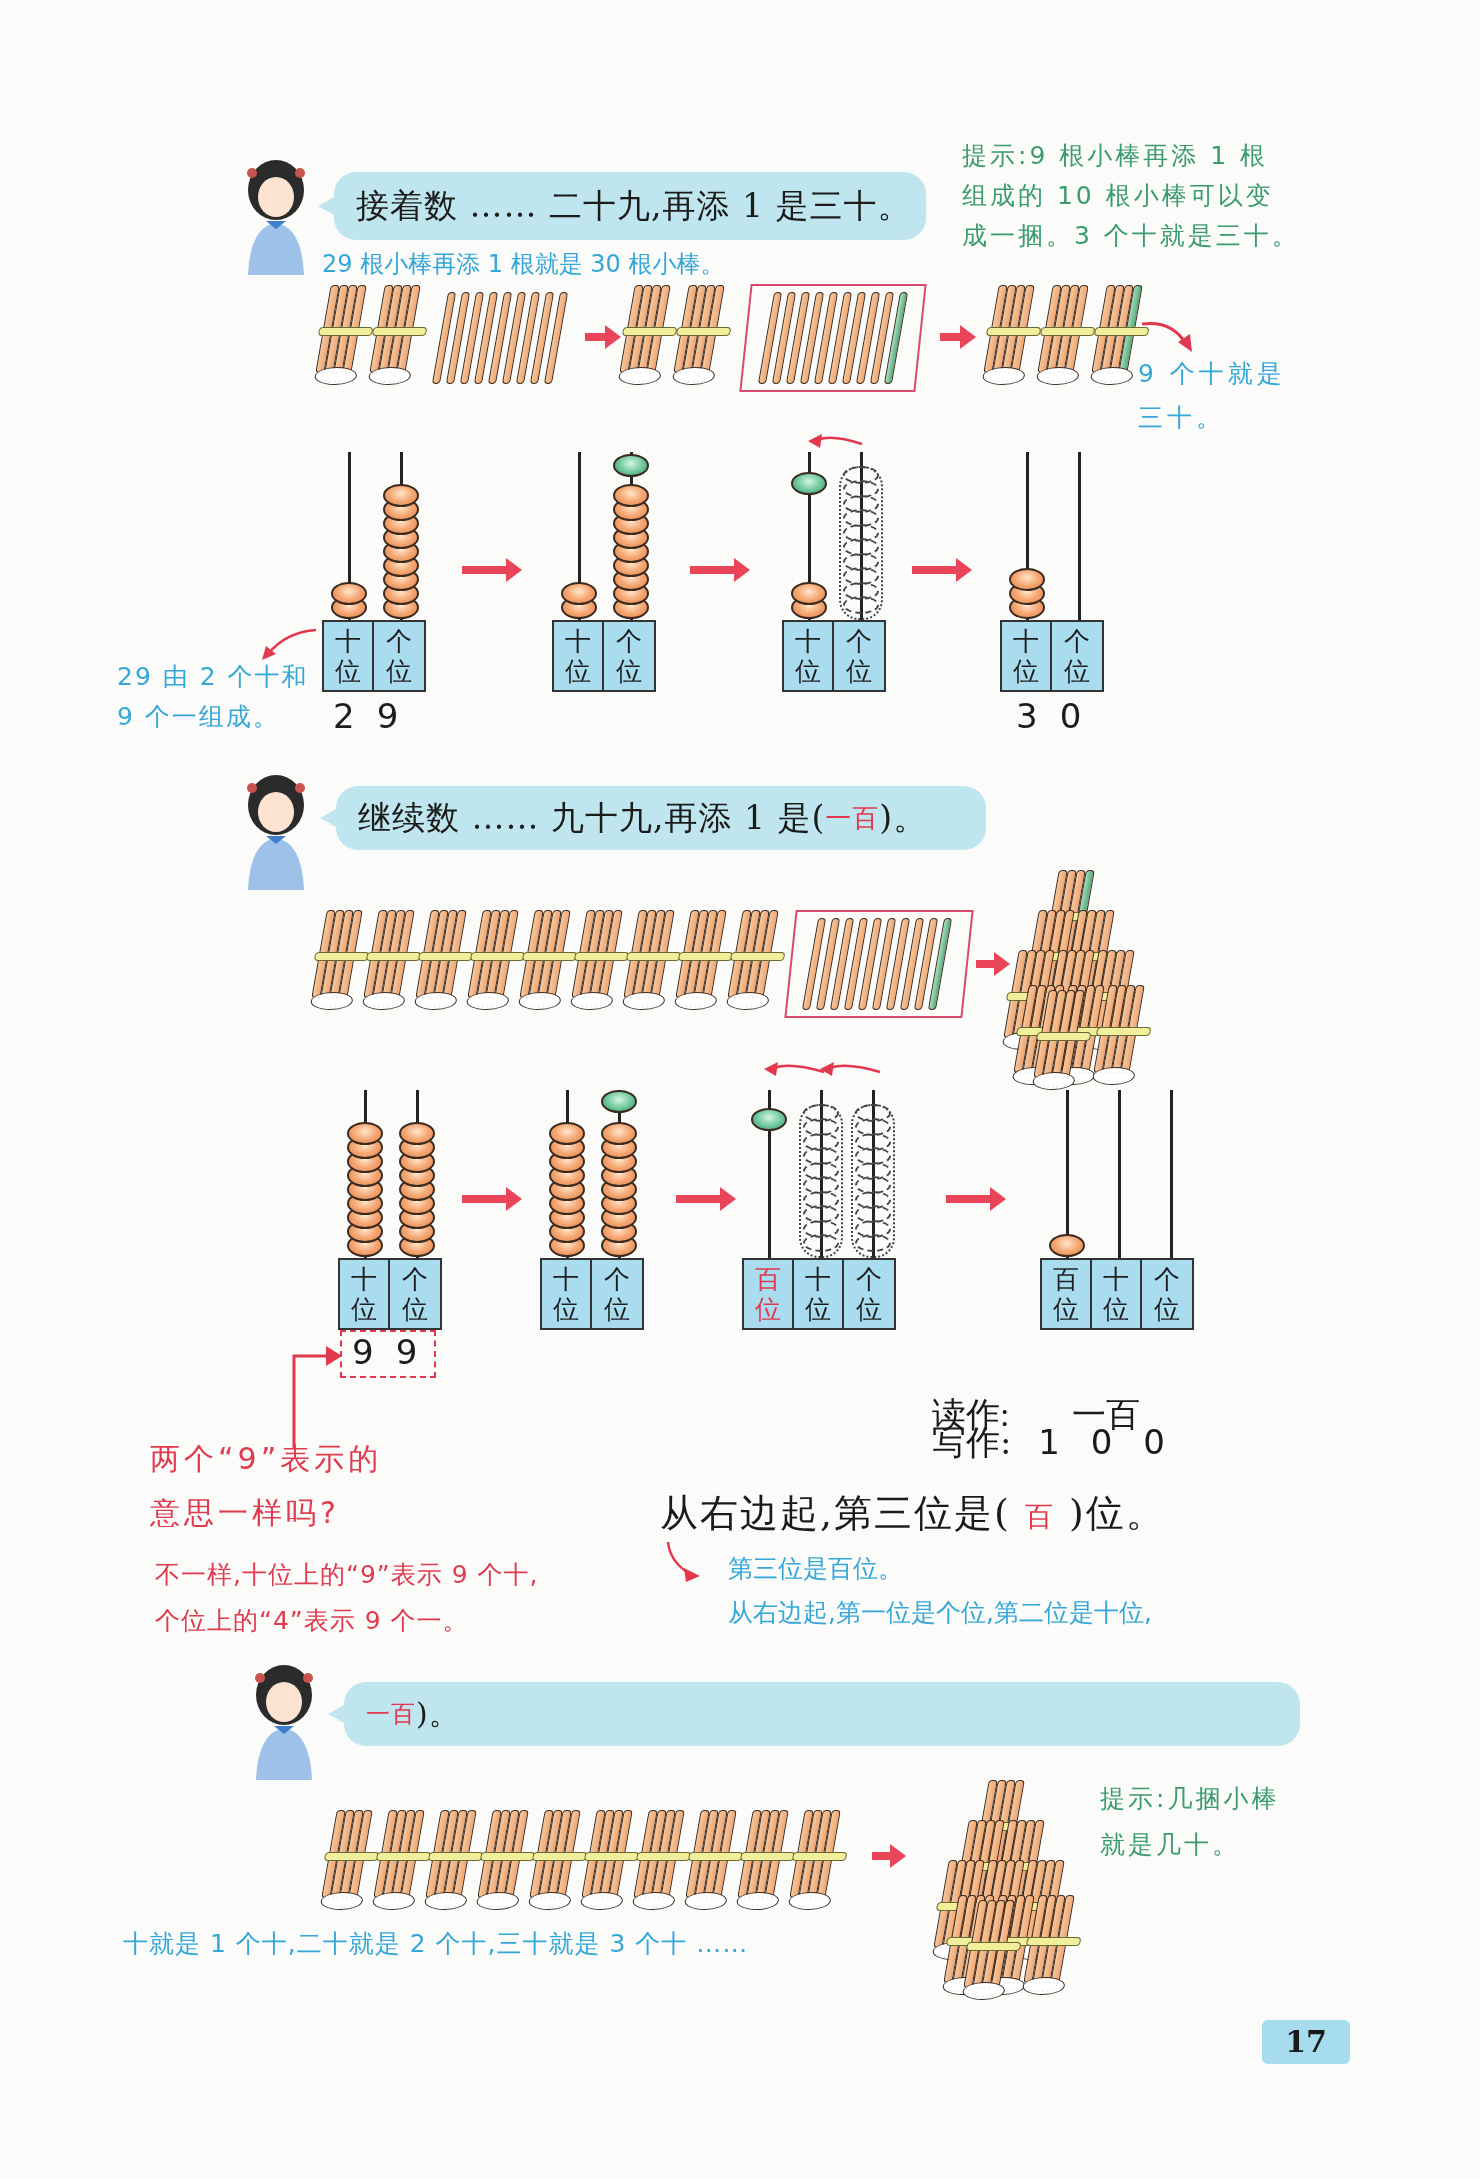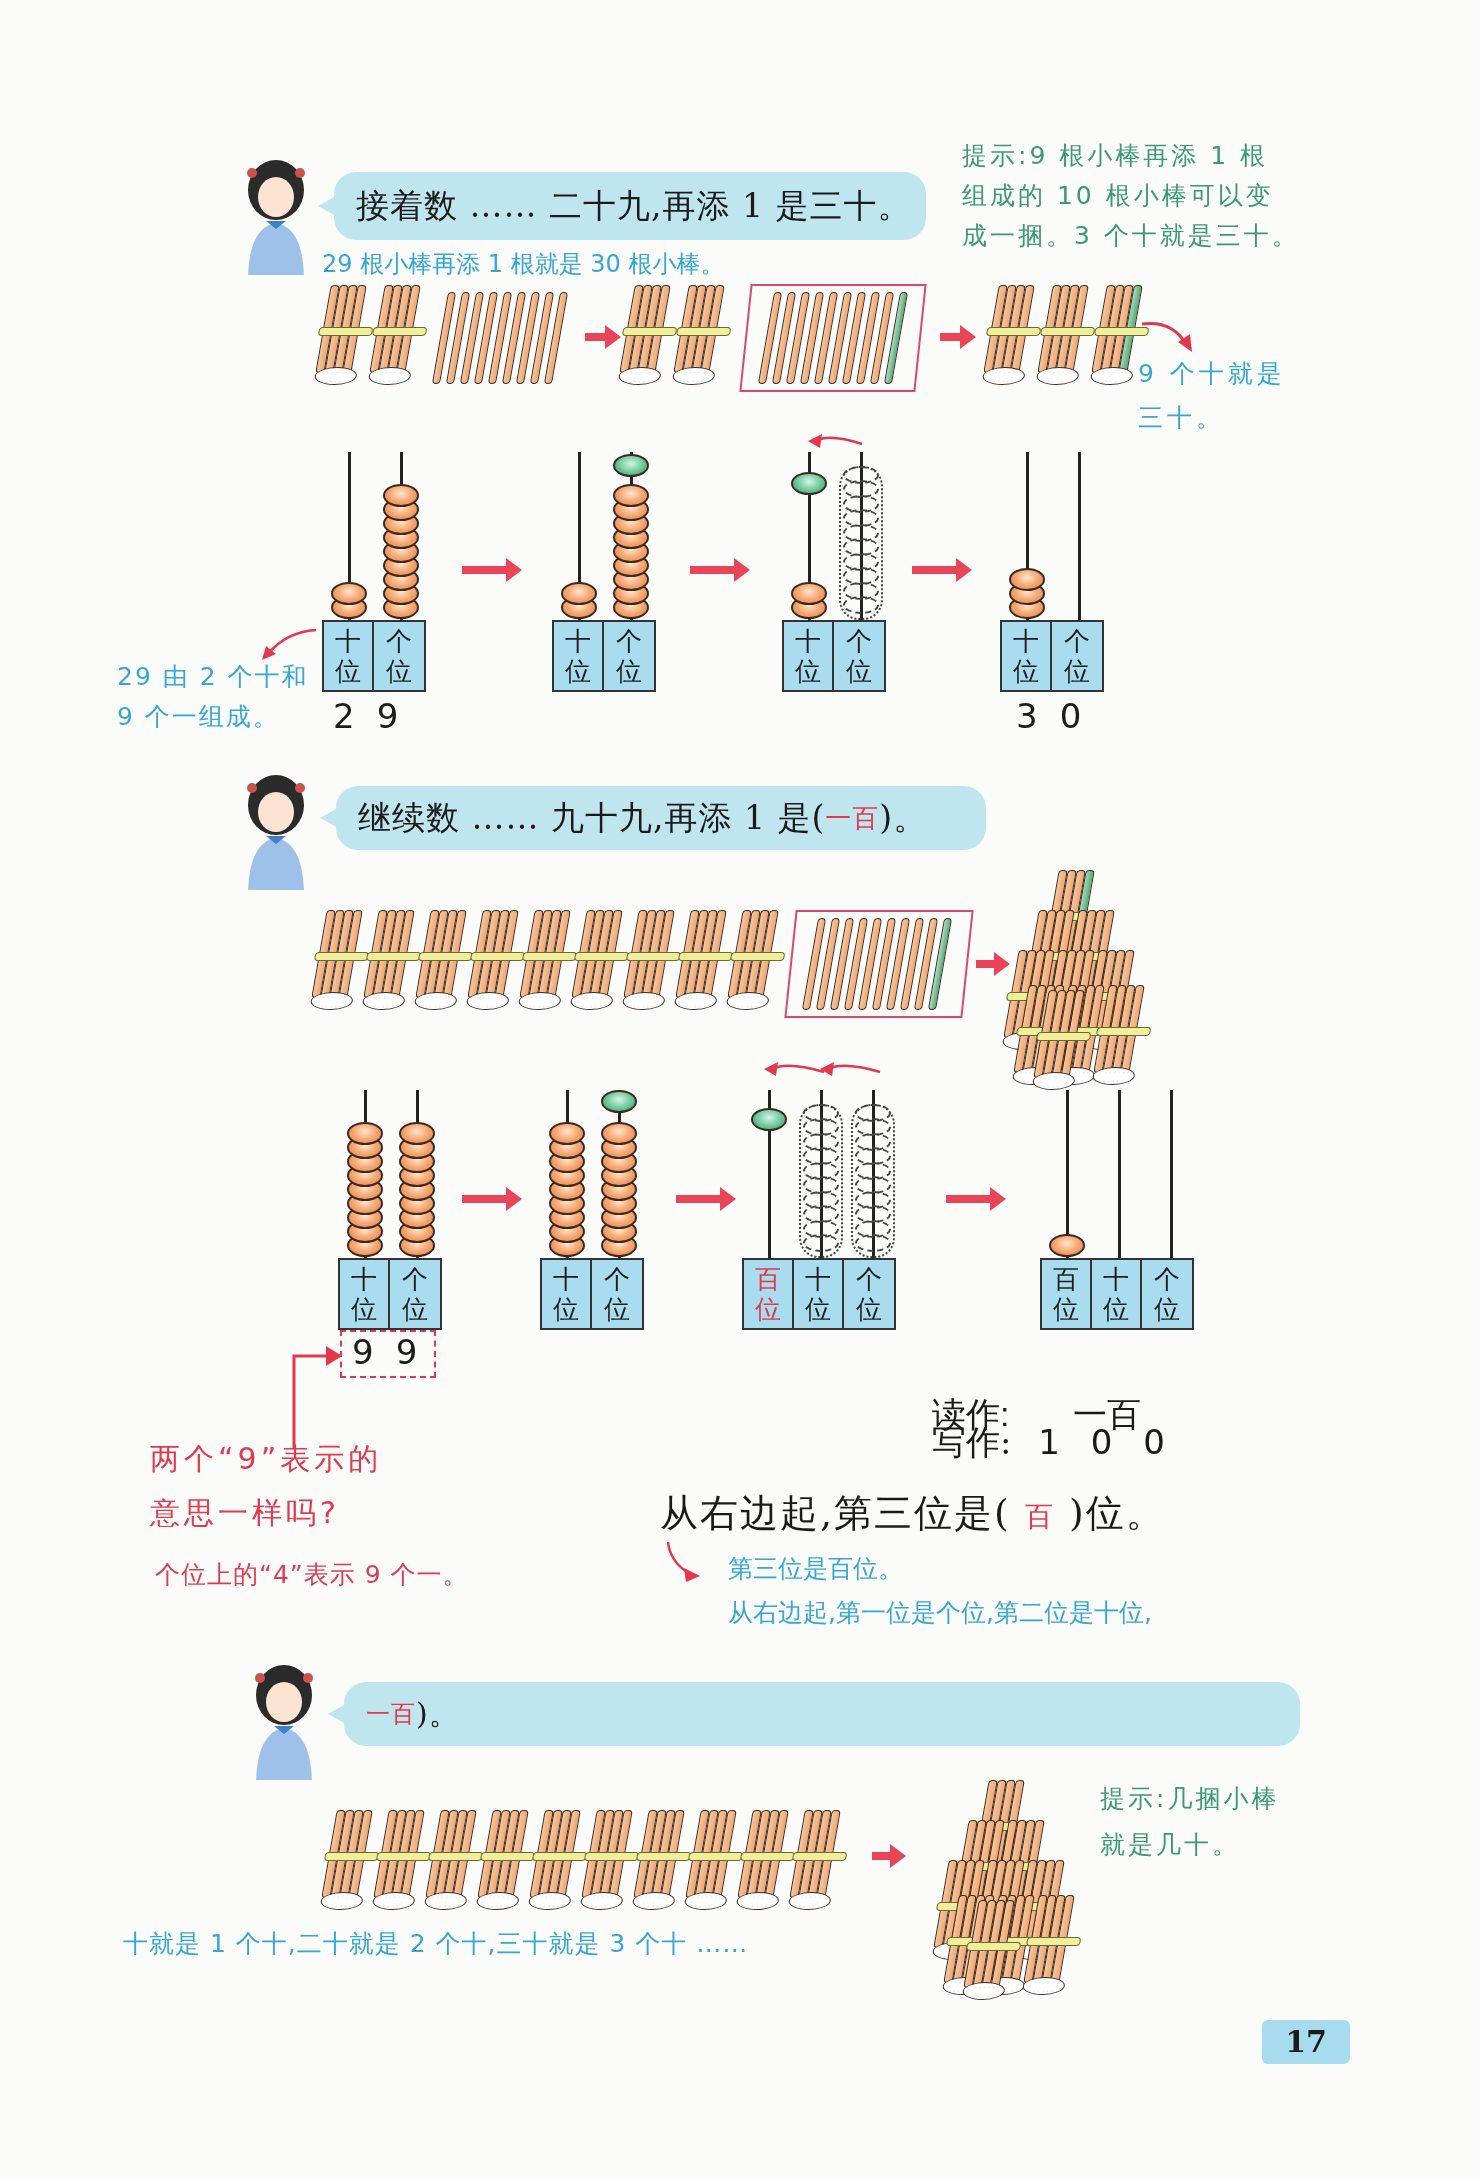--- a/index.html
+++ b/index.html
@@ -133,30 +133,31 @@
 <div class="digits" style="left:352px;top:1332px">99</div>
 <svg class="abs" style="left:290px;top:1340px" width="56" height="110">
     <path d="M4 108 L4 16 L40 16" stroke="#e2384d" stroke-width="3" fill="none"></path>
     <path d="M36 6 L52 16 L36 26 Z" fill="#e2384d"></path>
   </svg>
 
 <div class="abs" style="left:932px;top:1420px;font-size:34px;font-family:'DejaVu Serif',serif">
   <span>写作:</span>
   <span style="font-family:'DejaVu Sans',sans-serif;letter-spacing:10px;margin-left:16px">1 0 0</span>
 </div>
-<div class="abs" style="left:932px;top:1392px;font-size:34px;font-family:Liberation Sans, sans-serif">
+<div class="abs" style="left:932px;top:1392px;font-size:34px;font-family:Liberation Serif, serif">
   <span>读作:</span>
   <span style="margin-left:54px">一百</span>
 </div>
 
 <div class="abs red-note" style="left:150px;top:1432px;font-size:30px;line-height:54px;letter-spacing:4px">
   <div>两个“9”表示的</div>
   <div>意思一样吗?</div>
 </div>
 <div class="abs red-note" style="left:155px;top:1552px;font-size:25px;line-height:46px;letter-spacing:1px">
+  <div>不一样,十位上的“9”表示 9 个十,</div>
   <div>个位上的“4”表示 9 个一。</div>
 </div>
 
 <div class="abs" style="left:660px;top:1488px;font-size:38px;font-family:'DejaVu Serif',serif;letter-spacing:2px">
   <span>从右边起,第三位是(</span><span class="red" style="font-size:28px;margin:0 14px">百</span><span>)位。</span>
 </div>
 <svg class="abs" style="left:664px;top:1540px" width="50" height="50">
     <path d="M4 2 Q6 22 26 34" stroke="#e2384d" stroke-width="2.5" fill="none"></path>
     <path d="M20 28 L36 36 L22 42 Z" fill="#e2384d"></path>
   </svg>

